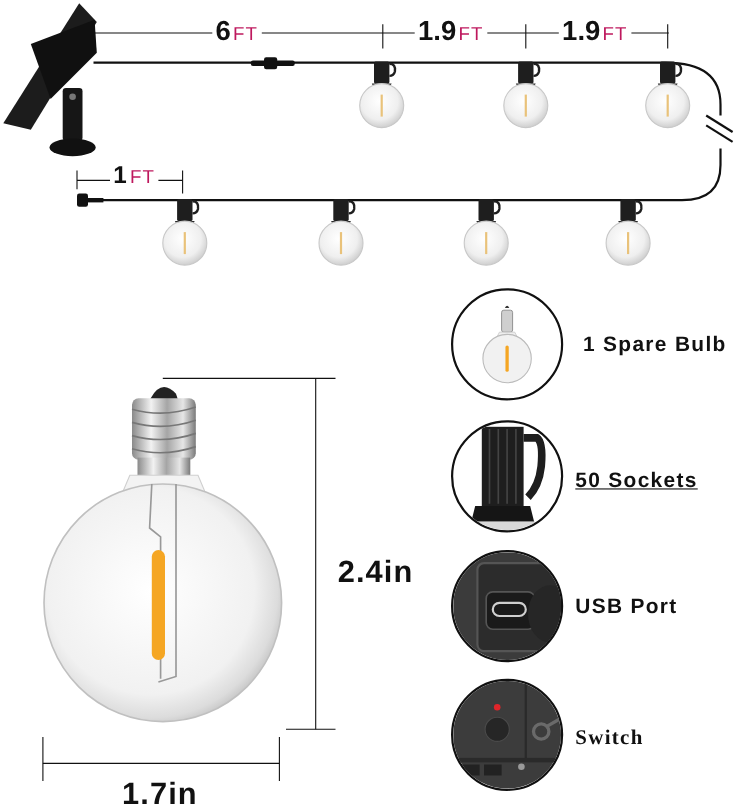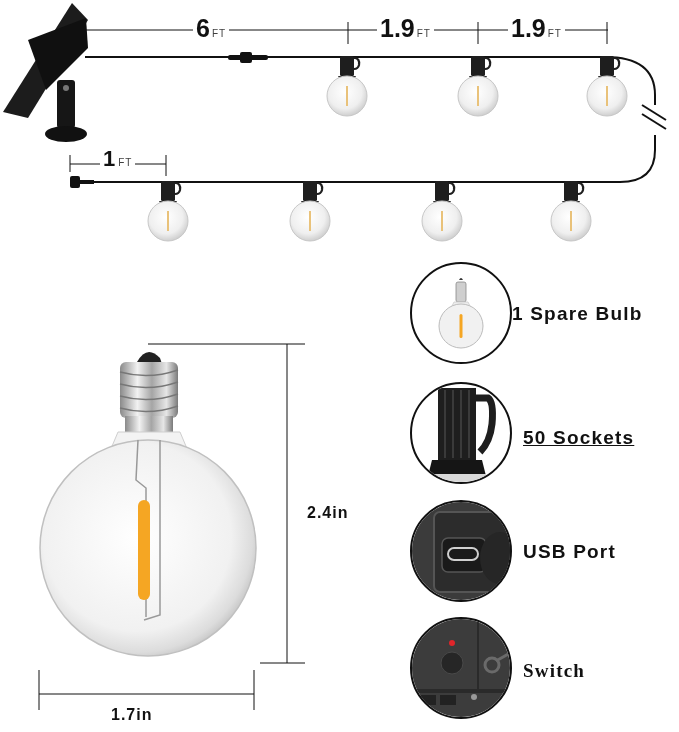--- a/index.html
+++ b/index.html
@@ -1,21 +1,21 @@
 <!DOCTYPE html>
 <html><head>
 <meta charset="utf-8">
 <style>
   html, body { margin: 0; padding: 0; background: #ffffff; }
   body { width: 679px; height: 732px; position: relative; overflow: hidden; font-family: "Liberation Sans", "DejaVu Sans", sans-serif; color: #111; }
   svg { position: absolute; left: 0; top: 0; }
   .dim-big { font-weight: bold; font-size: 25px; color: #111; }
-  .dim-small { font-size: 10px; color: #404040; letter-spacing: 1px; }
+  .dim-small { font-size: 17px; color: #be185d; letter-spacing: 1px; }
   .dim-label { position: absolute; display: flex; align-items: baseline; background: #fff; padding: 0 3px; }
-  .size-label { position: absolute; font-weight: bold; font-size: 16px; letter-spacing: 1px; color: #111; }
+  .size-label { position: absolute; font-weight: bold; font-size: 28px; letter-spacing: 1px; color: #111; }
   .feature-label { position: absolute; font-weight: bold; font-size: 19px; letter-spacing: 1.2px; color: #111; }
   .circle { position: absolute; width: 98px; height: 98px; border: 2.5px solid #111; border-radius: 50%; overflow: hidden; background: #fff; }
 </style>
 </head>
 <body>
 
 <svg width="679" height="260" viewBox="0 0 679 260">
   <defs>
     <radialGradient id="glass" cx="45%" cy="40%" r="60%">
       <stop offset="0%" stop-color="#ffffff"></stop>
@@ -168,21 +168,21 @@
 
 <div class="circle" style="left:410px; top:262px;">
   <svg width="98" height="98" viewBox="0 0 98 98">
     <rect x="44" y="18" width="10" height="20" rx="2" fill="#cfcfcf" stroke="#888" stroke-width="0.8"></rect>
     <path d="M47,16 q2,-4 4,0 Z" fill="#333"></path>
     <path d="M42,38 L56,38 L60,46 L38,46 Z" fill="#eee" stroke="#ccc" stroke-width="0.8"></path>
     <circle cx="49" cy="62" r="22" fill="#f1f1f1" stroke="#bbb"></circle>
     <rect x="47.5" y="50" width="3" height="24" rx="1.5" fill="#F5A623"></rect>
   </svg>
 </div>
-<div class="feature-label" style="left:512px; top:303px;">1 Spare Bulb</div>
+<div class="feature-label" style="left:530px; top:303px;">1 Spare Bulb</div>
 
 <div class="circle" style="left:410px; top:382px;">
   <svg width="98" height="98" viewBox="0 0 98 98">
     <rect x="26" y="4" width="38" height="74" fill="#1e1e1e"></rect>
     <g stroke="#444" stroke-width="1.5">
       <line x1="33" y1="6" x2="33" y2="74"></line>
       <line x1="41" y1="6" x2="41" y2="74"></line>
       <line x1="49" y1="6" x2="49" y2="74"></line>
       <line x1="57" y1="6" x2="57" y2="74"></line>
     </g>

